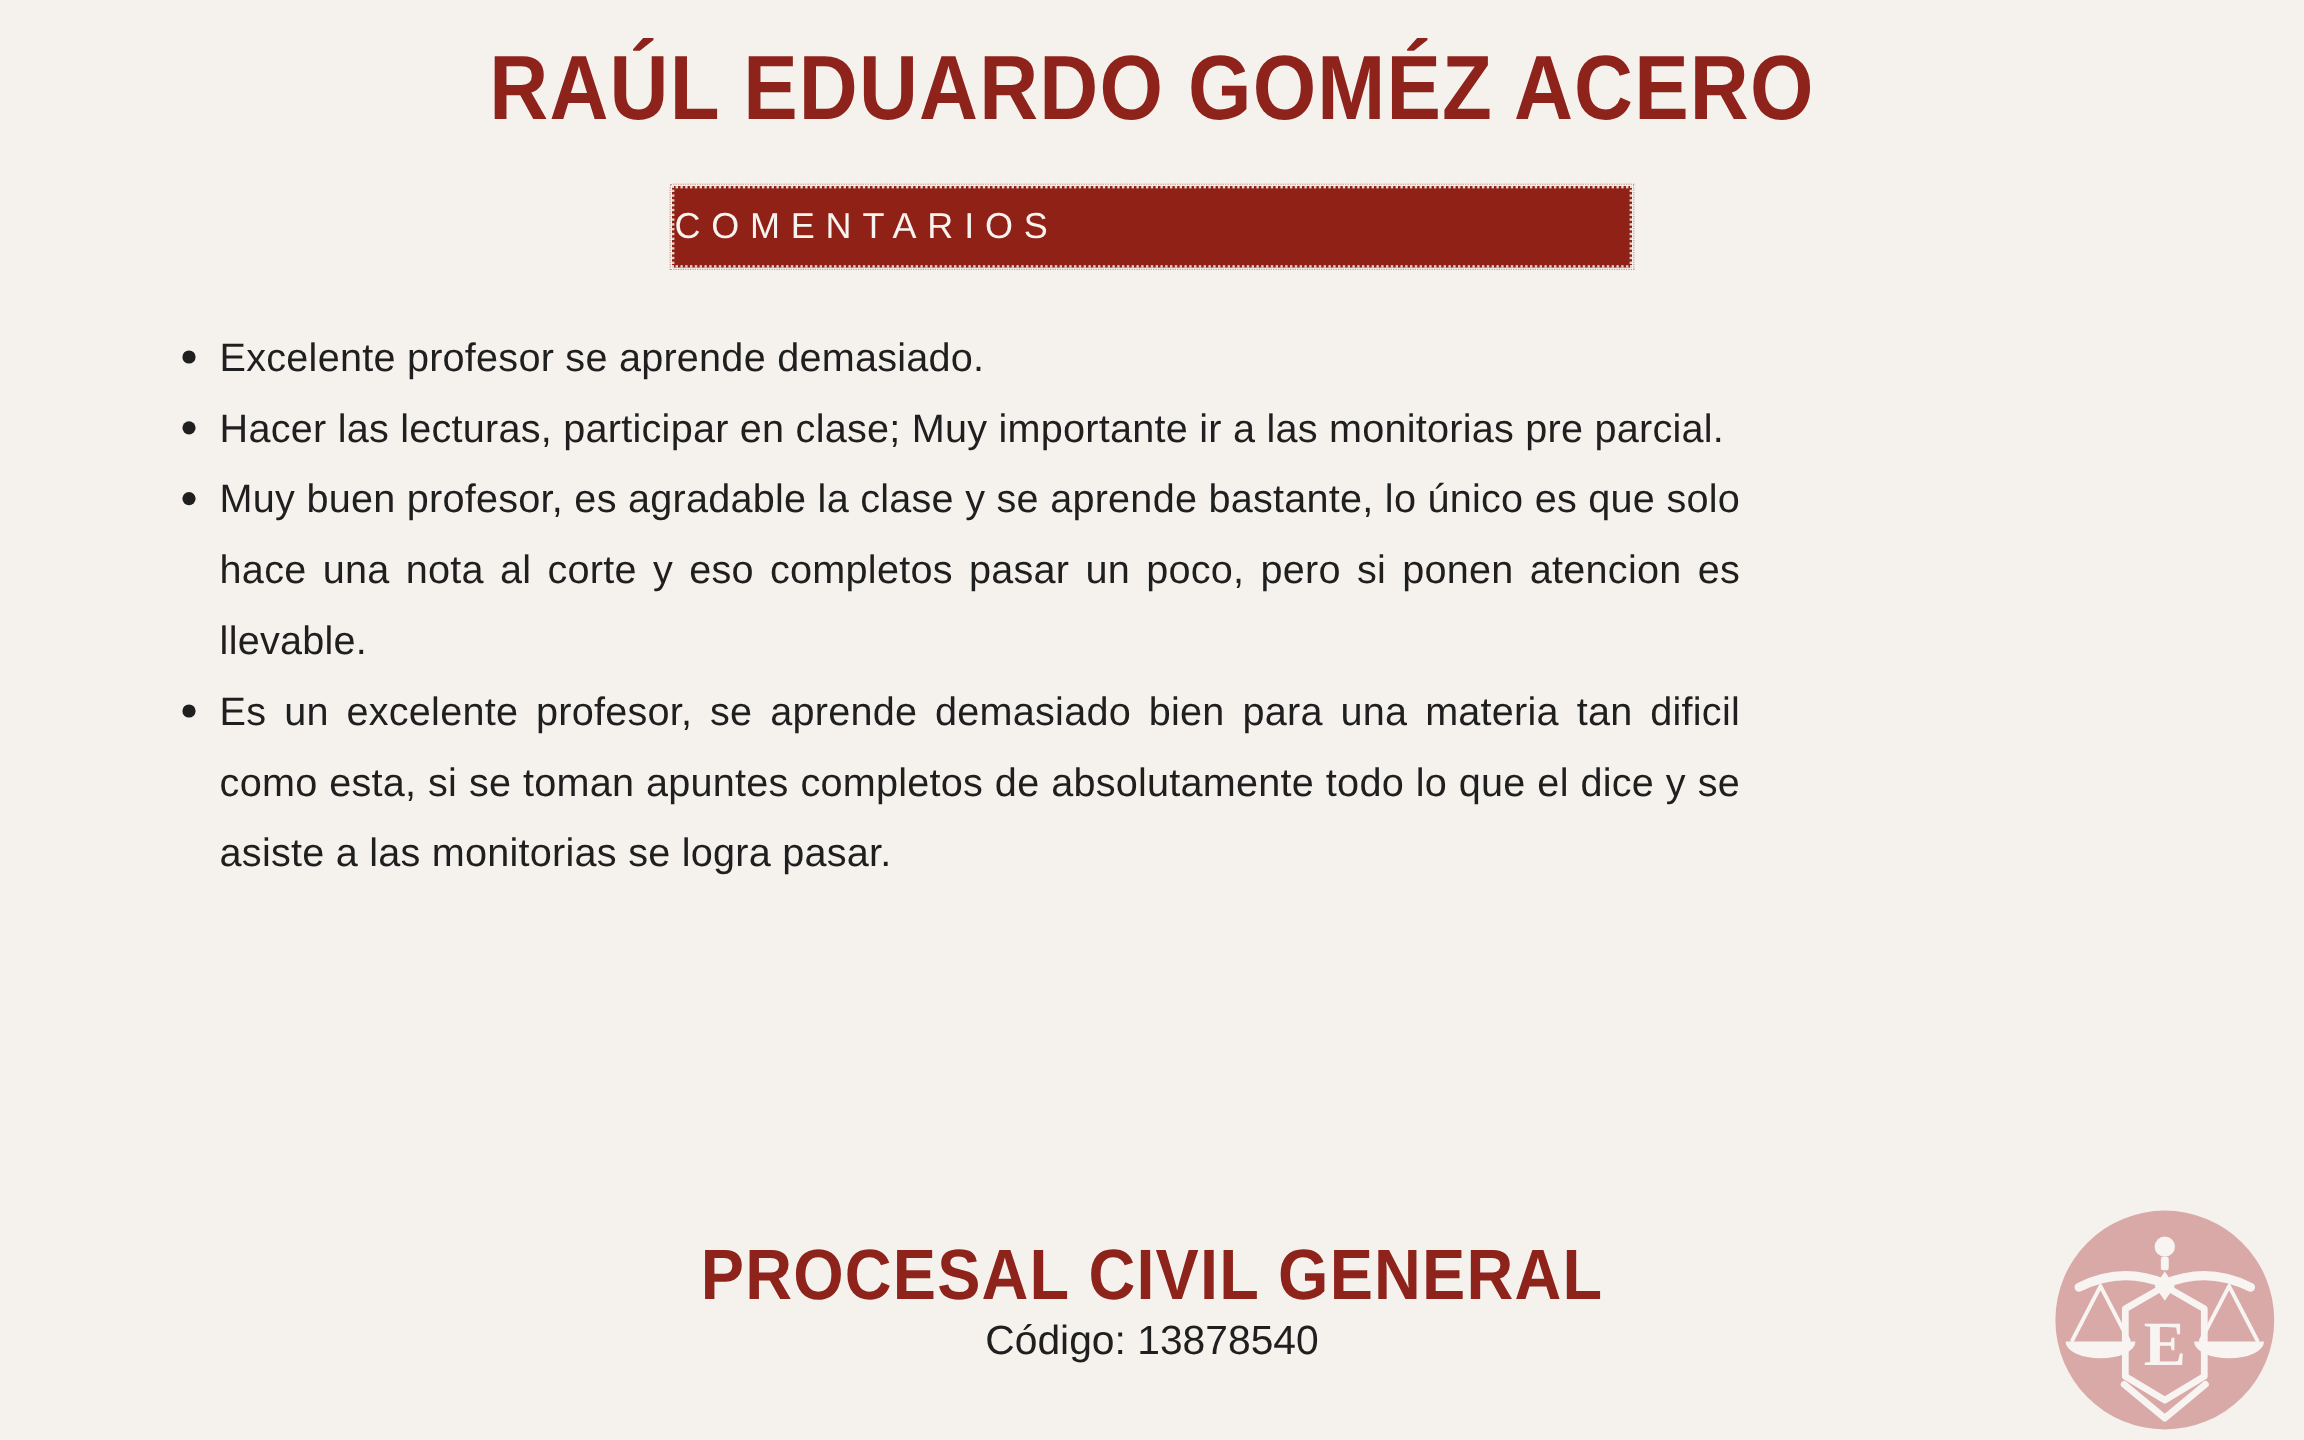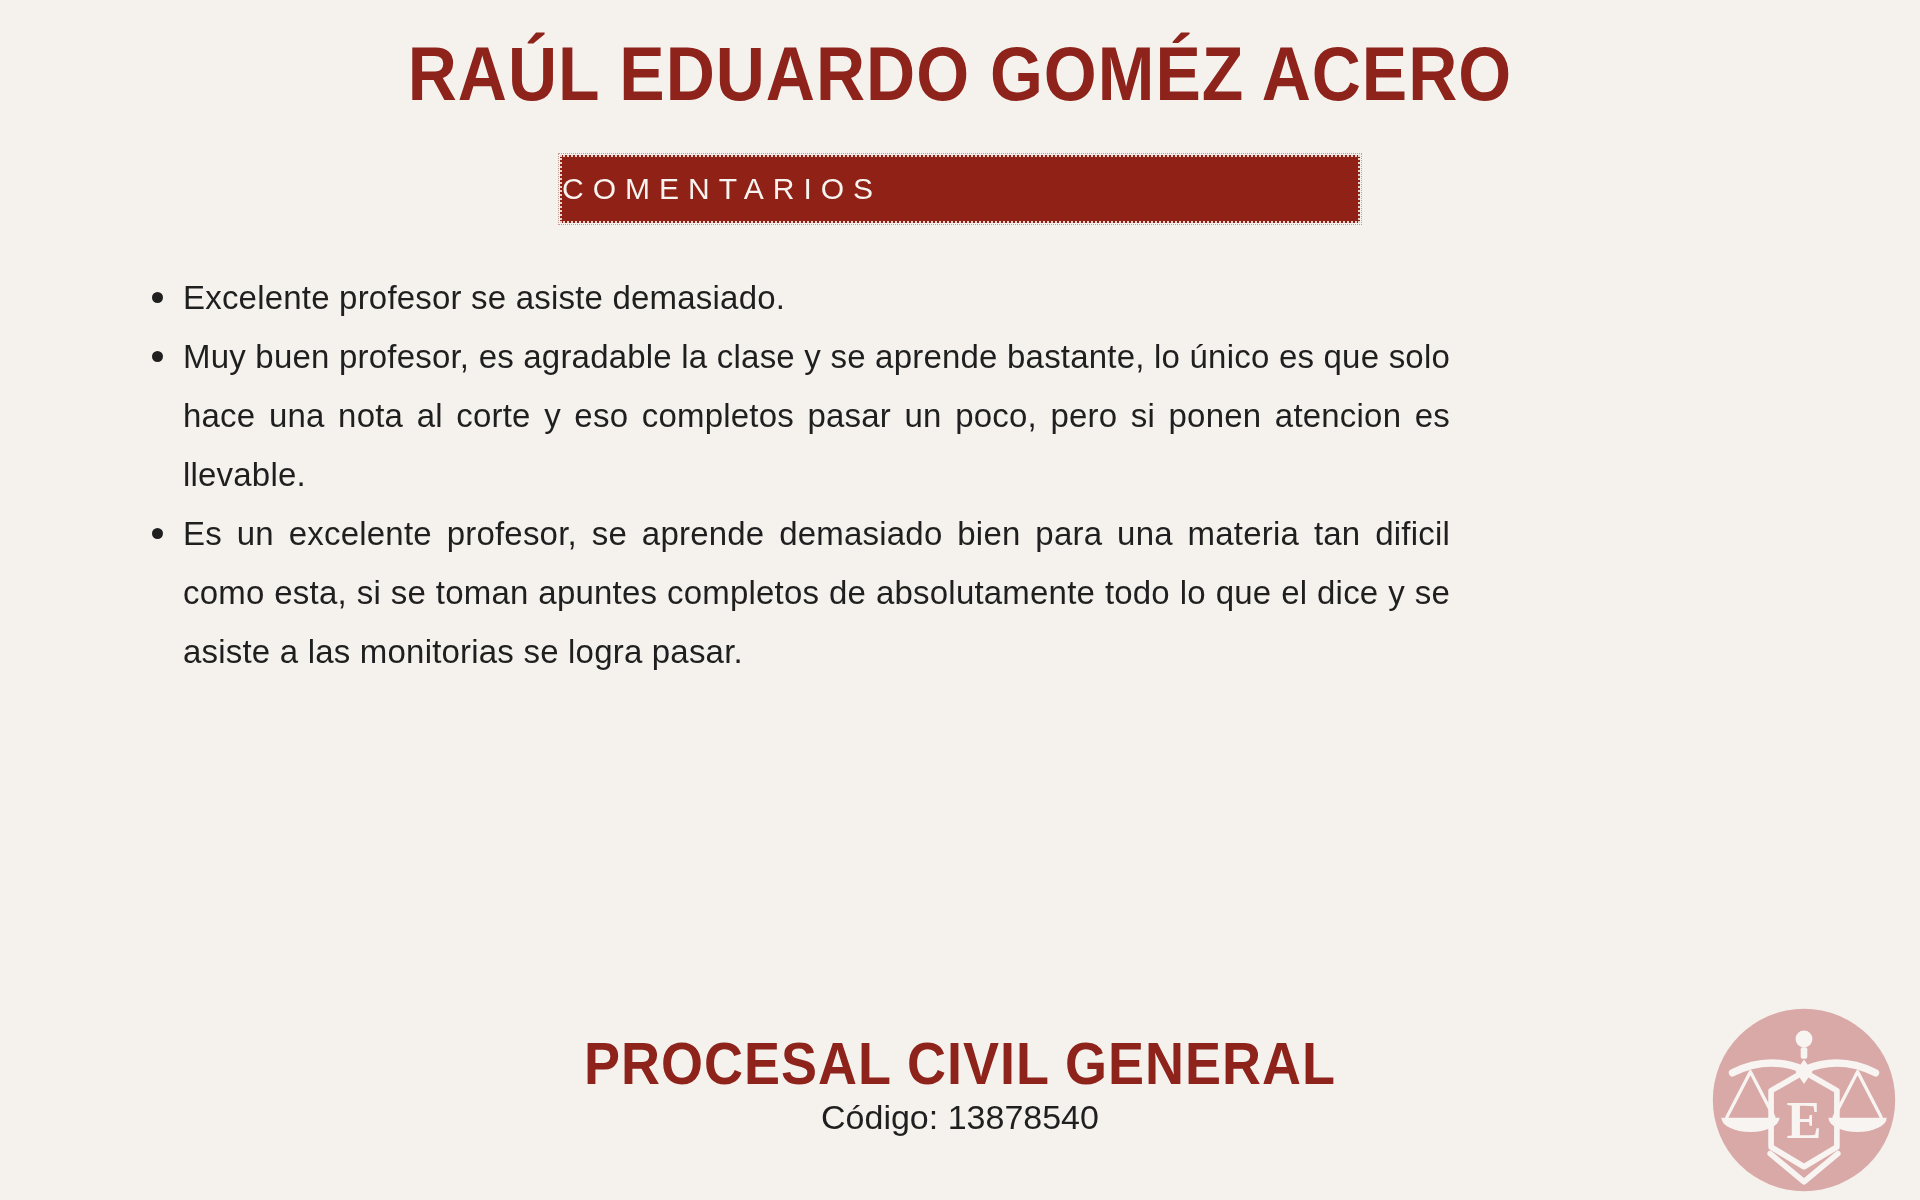--- a/index.html
+++ b/index.html
@@ -100,22 +100,23 @@
 <div class="page">
 
   <h1 class="page-title">RAÚL EDUARDO GOMÉZ ACERO</h1>
 
   <div class="banner">
     <span class="banner-label">COMENTARIOS</span>
   </div>
 
   <ul class="comments">
 
-      <li class="comment">Excelente profesor se asiste demasiado.</li>
+      <li class="comment">Excelente profesor se aprende demasiado.</li>
 
+      <li class="comment">Hacer las lecturas, participar en clase; Muy importante ir a las monitorias pre parcial.</li>
 
       <li class="comment">Muy buen profesor, es agradable la clase y se aprende bastante, lo único es que solo hace una nota al corte y eso completos pasar un poco, pero si ponen atencion es llevable.</li>
 
       <li class="comment">Es un excelente profesor, se aprende demasiado bien para una materia tan dificil como esta, si se toman apuntes completos de absolutamente todo lo que el dice y se asiste a las monitorias se logra pasar.</li>
 
     </ul>
 
   <div class="footer">
     <div class="course-title">PROCESAL CIVIL GENERAL</div>
     <div class="course-code">Código: 13878540</div>

